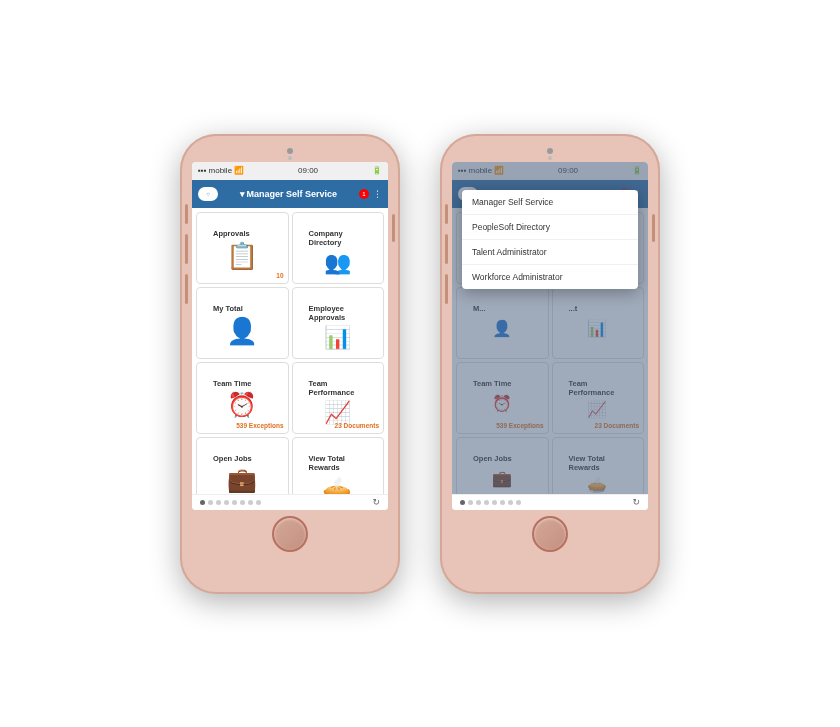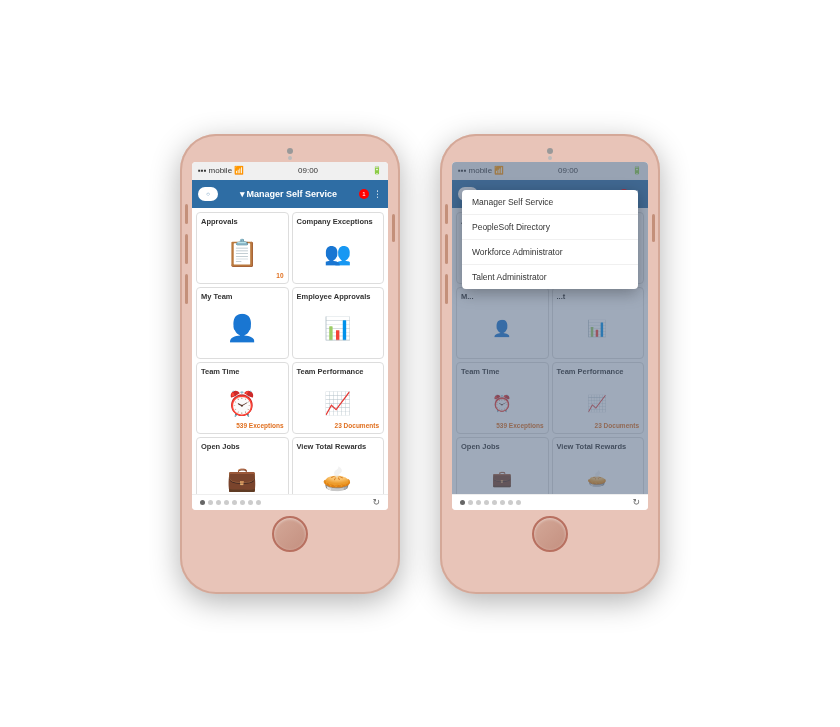--- a/index.html
+++ b/index.html
@@ -145,21 +145,21 @@
       display: grid;
       grid-template-columns: 1fr 1fr;
       gap: 3px;
       overflow-y: auto;
       height: calc(100% - 46px - 16px);
     }
     .tile {
       background: white;
       border: 1px solid #ddd;
       border-radius: 4px;
-      padding: 4px;
+      padding: 16px;
       display: flex;
       flex-direction: column;
       align-items: flex-start;
       min-height: 72px;
       position: relative;
     }
     .tile-title {
       font-size: 7.5px;
       font-weight: 600;
       color: #333;
@@ -295,28 +295,28 @@
 
       <div class="tile">
         <div class="tile-title">Approvals</div>
         <div class="tile-icon-area">
           <span class="icon-approvals orange">📋</span>
         </div>
         <div class="tile-badge">10</div>
       </div>
 
       <div class="tile">
-        <div class="tile-title">Company Exceptions</div>
+        <div class="tile-title">Company Directory</div>
         <div class="tile-icon-area">
           <span class="icon-directory blue">👥</span>
         </div>
       </div>
 
       <div class="tile">
-        <div class="tile-title">My Team</div>
+        <div class="tile-title">My Total</div>
         <div class="tile-icon-area">
           <span class="icon-team orange">👤</span>
         </div>
       </div>
 
       <div class="tile">
         <div class="tile-title">Employee Approvals</div>
         <div class="tile-icon-area">
           <span class="icon-snapshot blue">📊</span>
         </div>
@@ -410,22 +410,22 @@
         <div class="notif-badge">
           <span>1</span>
         </div>
         <span>⋮</span>
       </div>
     </div>
 
     <div class="dropdown-menu">
       <div class="dropdown-item">Manager Self Service</div>
       <div class="dropdown-item">PeopleSoft Directory</div>
+      <div class="dropdown-item">Talent Administrator</div>
       <div class="dropdown-item">Workforce Administrator</div>
-      <div class="dropdown-item">Talent Administrator</div>
     </div>
 
     <div class="screen-dim"></div>
 
     <div class="app-grid">
 
       <div class="tile">
         <div class="tile-title">Ap...</div>
         <div class="tile-icon-area">
           <span class="orange">📋</span>

